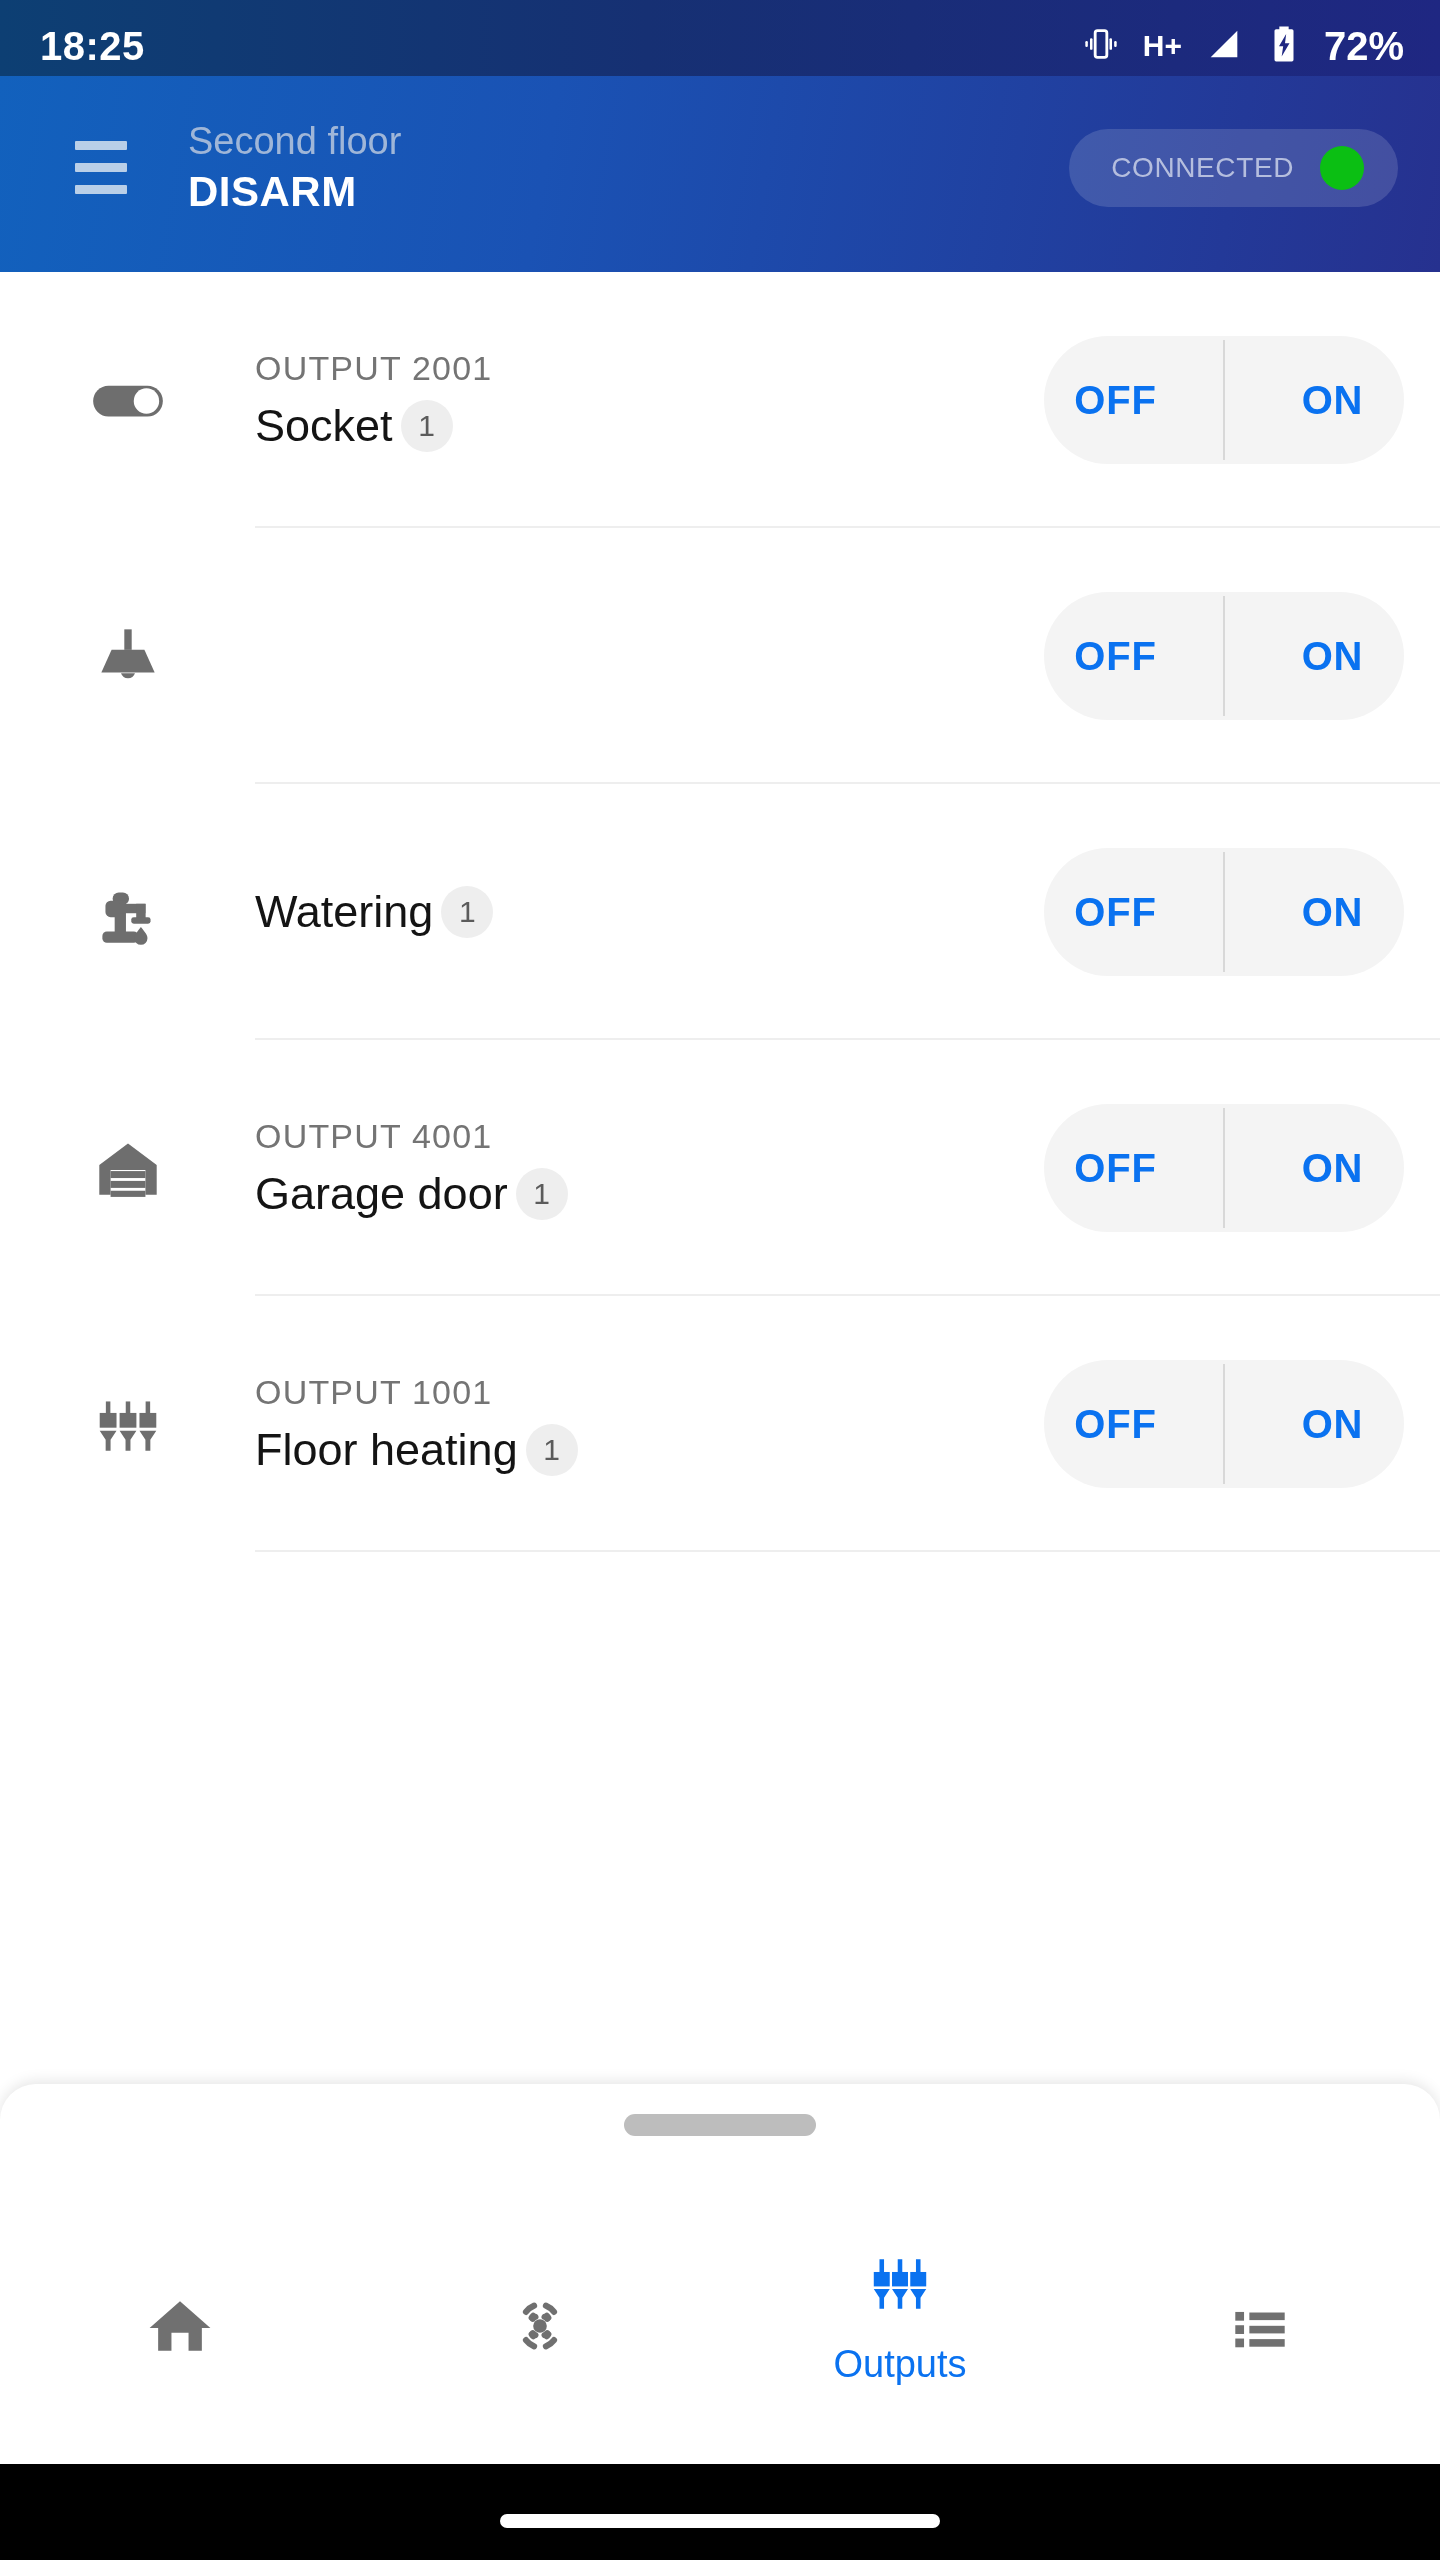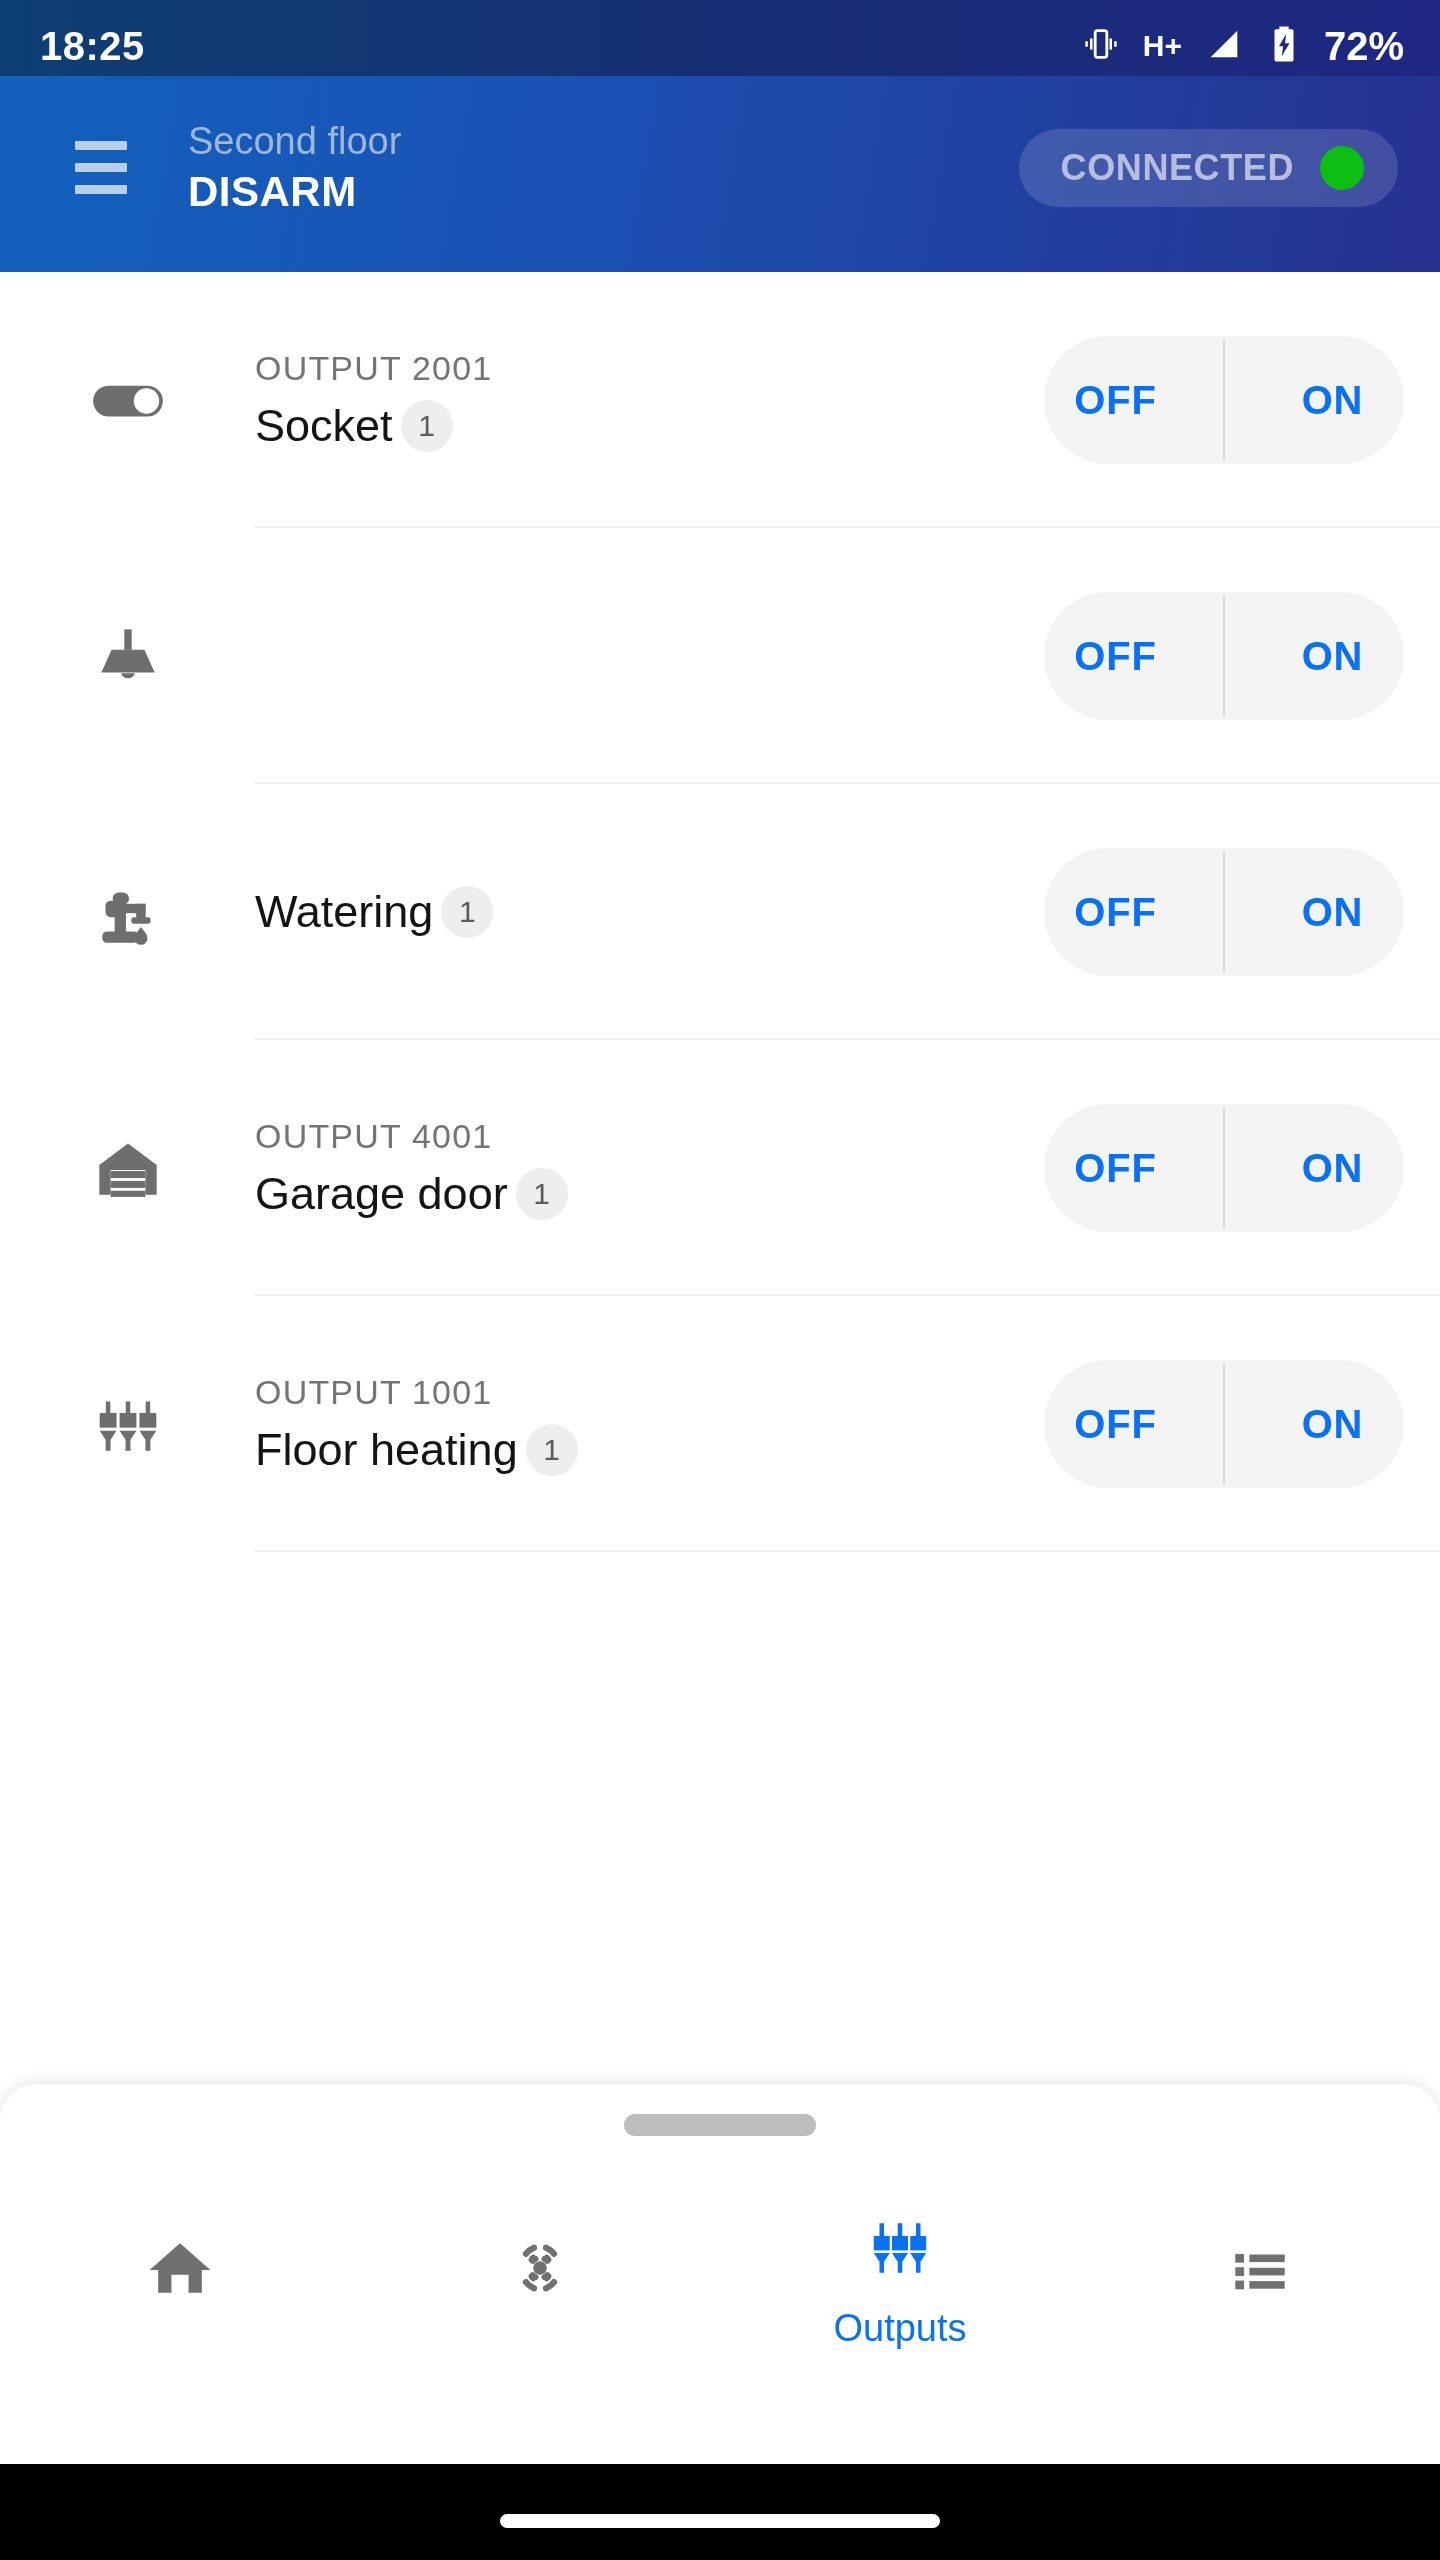--- a/index.html
+++ b/index.html
@@ -33,21 +33,21 @@
   .hamburger span { display:block; width:52px; height:9px; border-radius:1px; background:#b9cfe8; }
   .titles { margin-left:28px; display:flex; flex-direction:column; justify-content:center; flex:1; }
   .subtitle { color:#9fb6d8; font-size:38px; line-height:1.15; margin-bottom:6px; }
   .title { color:#ffffff; font-size:42px; font-weight:bold; letter-spacing:0.5px; line-height:1.1; }
   .conn-badge {
     display:flex; align-items:center; gap:26px;
     background:rgba(255,255,255,0.14);
     border-radius:44px; padding:17px 34px 17px 42px;
     margin-right:6px;
   }
-  .conn-text { color:#b5bede; font-size:36px; font-weight:bold; letter-spacing:0.6px; }
+  .conn-text { color:#b5bede; font-size:28px; font-weight:normal; letter-spacing:0.6px; }
   .conn-dot { width:44px; height:44px; border-radius:50%; background:#0bbf13; }
 
   
   .list { position:absolute; top:272px; left:0; width:1440px; }
   .row { position:relative; height:256px; display:flex; align-items:center; }
   .row-icon { width:255px; display:flex; align-items:center; justify-content:center; }
   .row-mid { flex:1; display:flex; flex-direction:column; justify-content:flex-end; gap:12px; }
   .row-out { color:#747474; font-size:34px; letter-spacing:1.2px; }
   .row-name-line { display:flex; align-items:center; gap:8px; }
   .row-name { color:#141414; font-size:45px; }
@@ -65,21 +65,21 @@
   .tg-div { width:2px; background:#d8d8d8; margin:4px 0; }
   .row-sep { position:absolute; left:255px; right:0; bottom:0; height:2px; background:#eeeeee; }
 
   
   .sheet {
     position:absolute; left:0; bottom:96px; width:1440px; height:380px;
     background:#ffffff; border-radius:36px 36px 0 0;
     box-shadow:0 -3px 14px rgba(0,0,0,0.10);
   }
   .sheet-handle { width:192px; height:22px; border-radius:11px; background:#bdbdbd; margin:30px auto 0; }
-  .navbar { display:flex; align-items:center; height:250px; padding-top:36px; }
+  .navbar { display:flex; align-items:flex-end; height:250px; padding-top:36px; }
   .nav-item { flex:1; display:flex; flex-direction:column; align-items:center; gap:18px; }
   .nav-label { color:#0a72f0; font-size:38px; }
 
   .gesture { position:absolute; left:0; bottom:0; width:1440px; height:96px; background:#000000; }
   .gesture-bar { position:absolute; left:50%; transform:translateX(-50%); bottom:32px;
     width:440px; height:14px; border-radius:7px; background:#ffffff; }
 </style>
 </head>
 <body>
 

